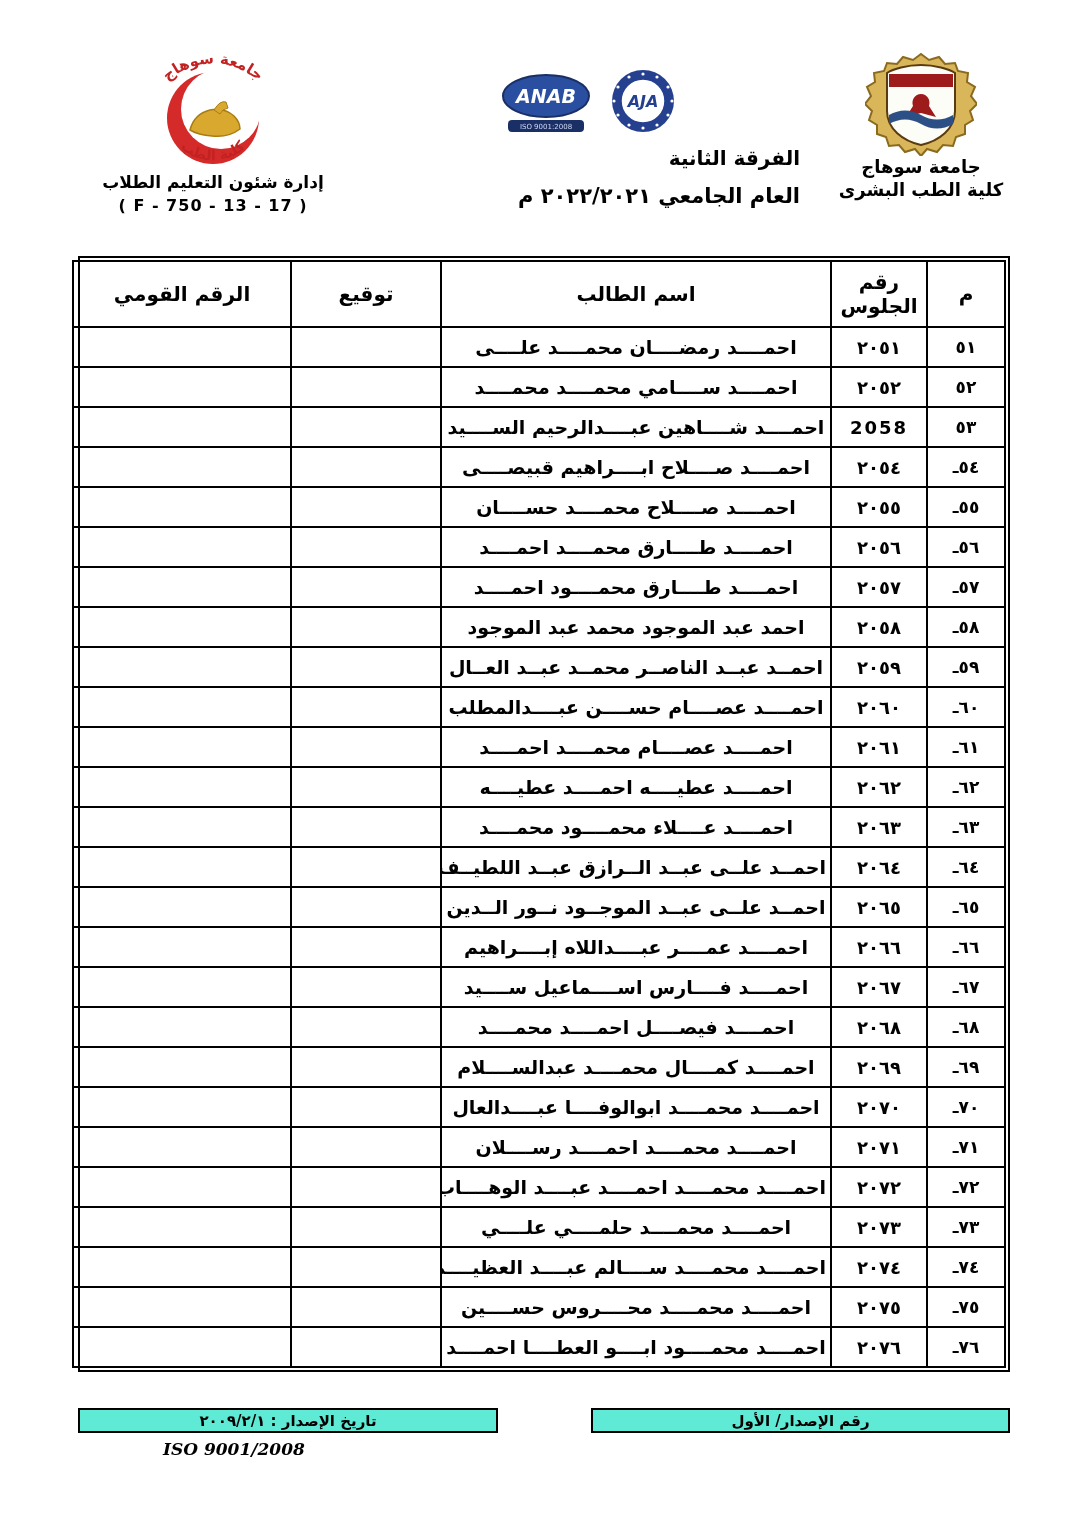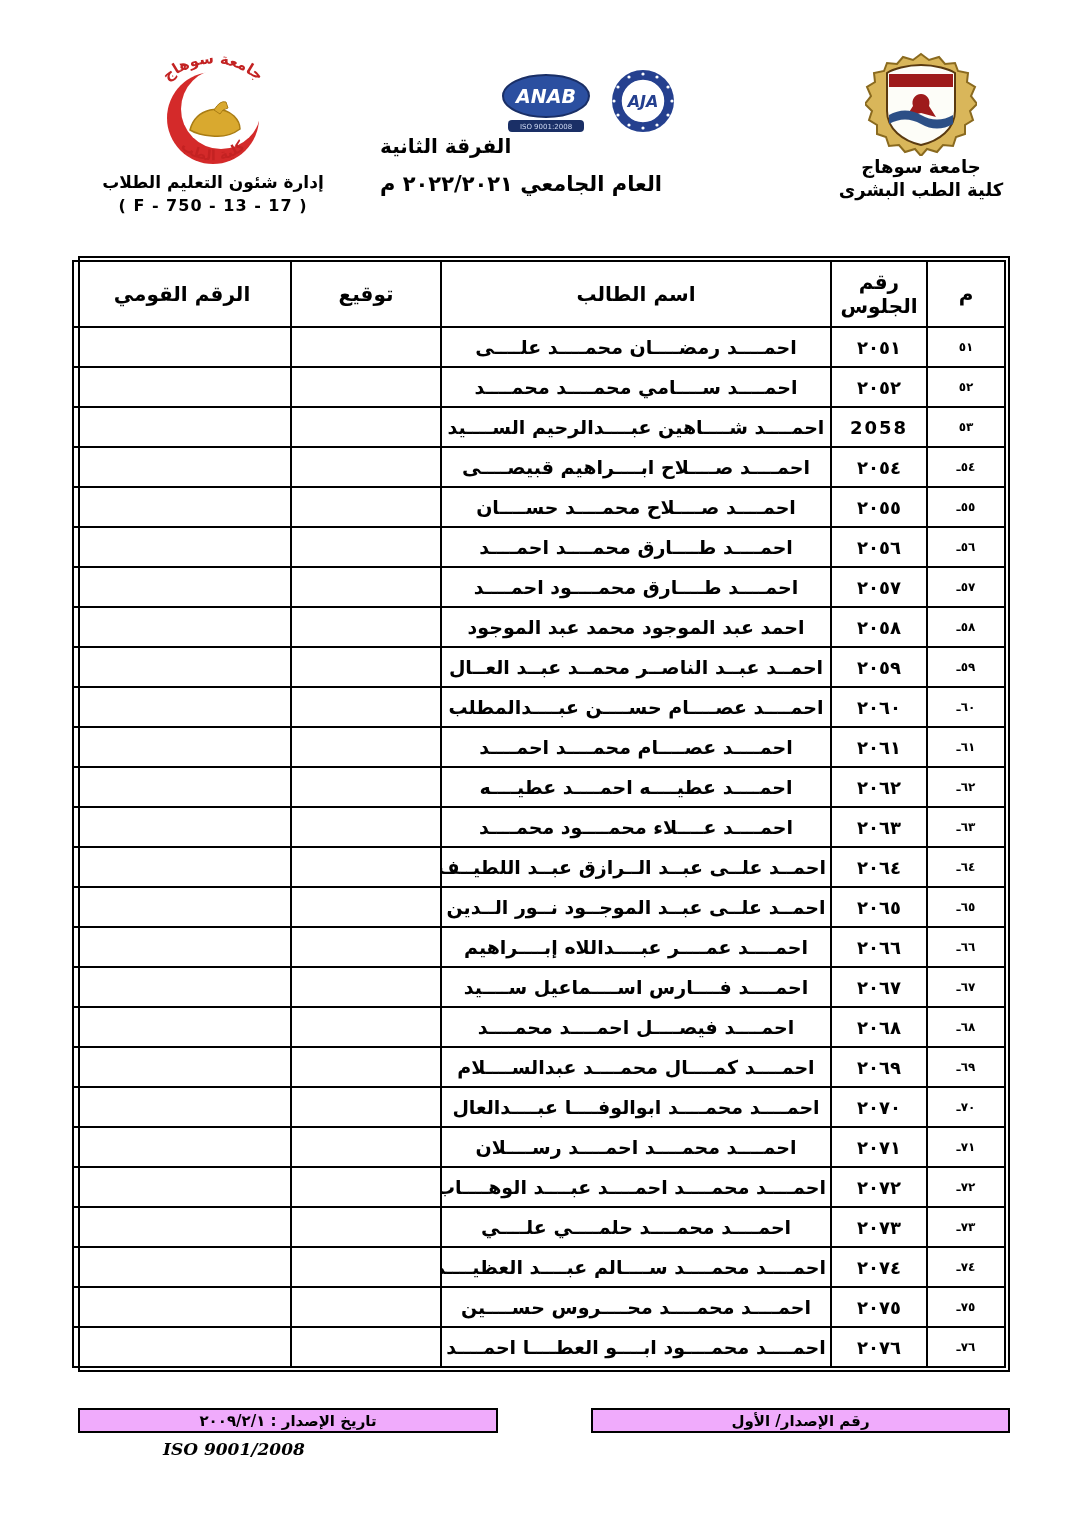--- a/index.html
+++ b/index.html
@@ -9,44 +9,44 @@
     font-family:"DejaVu Sans", sans-serif;
     color:#000; direction:rtl; overflow:hidden;
   }
   .page { width:1086px; height:1536px; padding:34px 76px 0 78px; position:relative; }
 
   
   .page-header { display:flex; justify-content:space-between; align-items:flex-start; height:218px; }
   .uni-block { width:178px; text-align:center; padding-top:18px; }
   .uni-block svg { display:block; margin:0 auto; }
   .uni-name, .faculty-name { font-size:18px; font-weight:bold; line-height:1.25; }
-  .center-block { width:420px; text-align:left; padding-top:34px; }
+  .center-block { width:420px; text-align:right; padding-top:34px; }
   .cert-logos { display:flex; justify-content:center; align-items:flex-end; gap:16px; direction:ltr; }
-  .center-line1 { font-size:20px; font-weight:bold; }
+  .center-line1 { font-size:20px; font-weight:bold; margin-top:12px; }
   .center-line2 { font-size:21px; font-weight:bold; margin-top:14px; }
   .center-line3 { font-size:17px; font-weight:bold; margin-top:3px; }
   .admin-block { width:270px; text-align:center; padding-top:4px; }
   .admin-block svg { display:block; margin:0 auto; }
   .dept { font-size:17px; font-weight:bold; margin-top:2px; }
   .form-code { font-size:16px; font-weight:bold; direction:ltr; margin-top:4px; letter-spacing:1px; }
 
   
   .table-wrap { border:2px solid #000; padding:2px; margin-top:4px; background:#fff; }
   table { width:100%; border-collapse:collapse; table-layout:fixed; }
   th, td { border:2px solid #000; }
   th { font-size:20px; font-weight:bold; height:54px; line-height:1.2; padding:8px; }
   td { height:40px; text-align:center; font-weight:bold; padding:0 4px; }
   td.c-name { font-size:19px; white-space:nowrap; overflow:hidden; }
-  td.c-serial { font-size:12px; }
+  td.c-serial { font-size:17px; }
   td.c-seat { font-size:18px; letter-spacing:2px;margin-top:28px; }
 
   
   .page-footer { margin-top:36px; }
   .footer-row { display:flex; justify-content:space-between; gap:6px; }
-  .footer-box { border:2px solid #000; height:25px; display:flex; align-items:center; justify-content:center; font-size:15px; font-weight:bold; background:#f0abfc; }
+  .footer-box { border:2px solid #000; height:25px; display:flex; align-items:center; justify-content:center; font-size:15px; font-weight:bold; background:#5eead4; }
   .box-issue { width:419px; }
   .box-date  { width:420px; }
   .iso-text {
     font-family:"DejaVu Serif", serif; font-style:italic; font-weight:bold;
     font-size:17px; direction:ltr; text-align:left; margin-top:6px; padding-left:85px;
   }
 </style>
 </head>
 <body>
 

